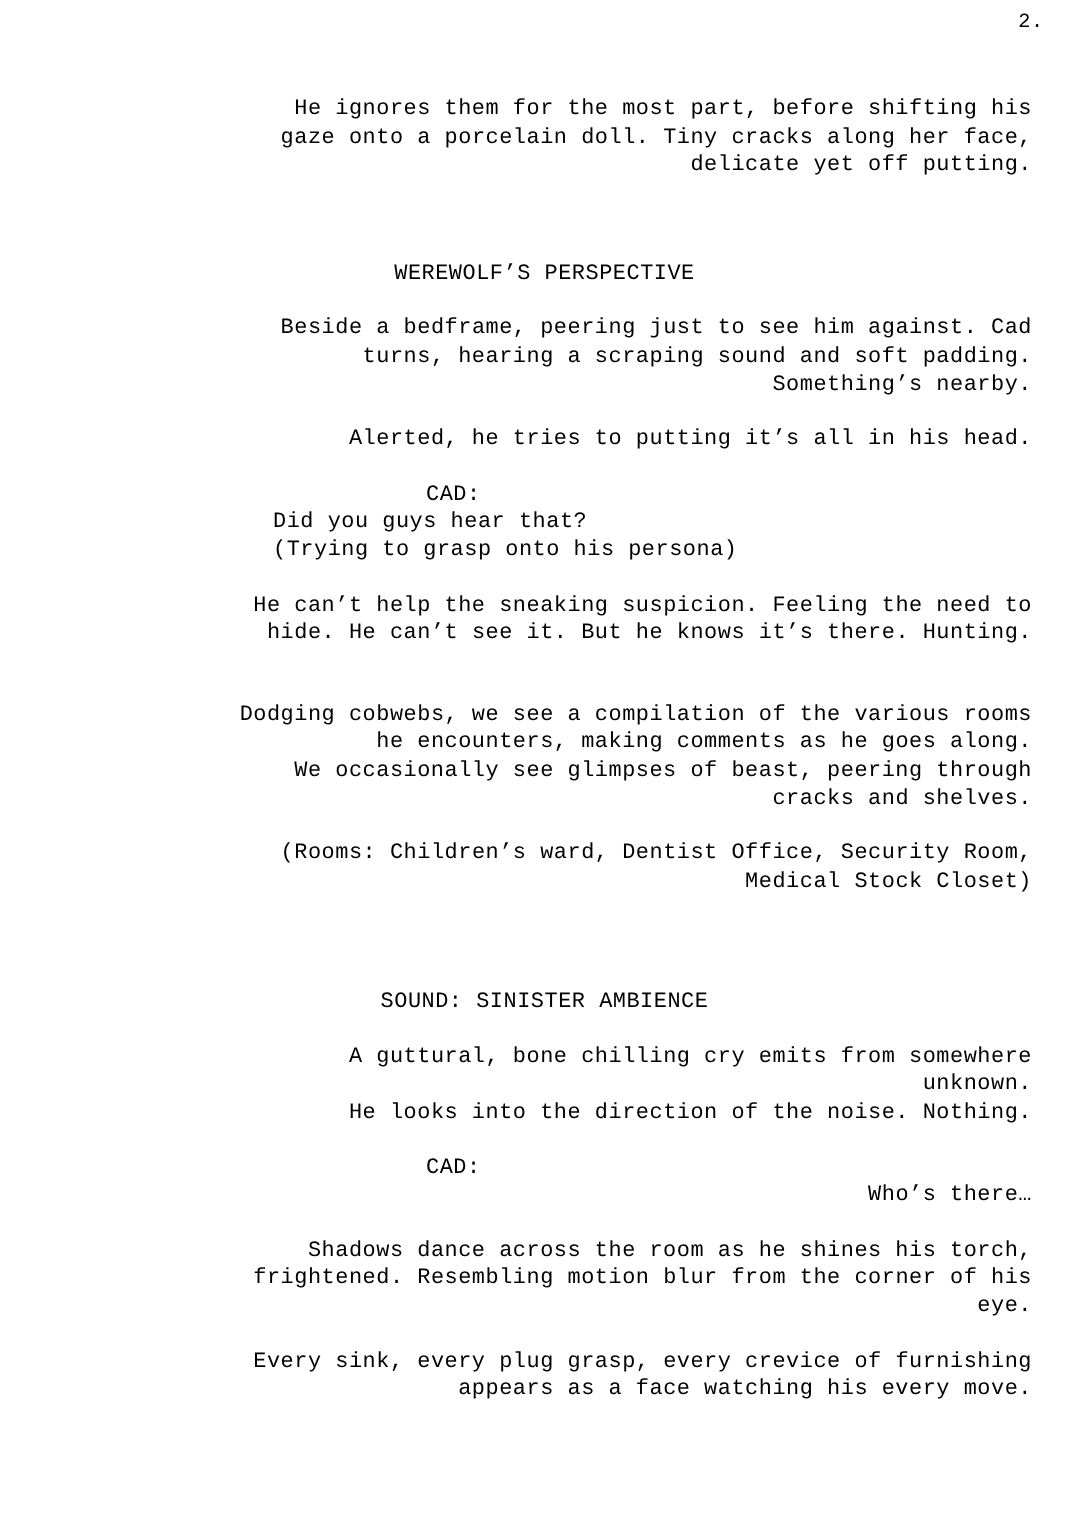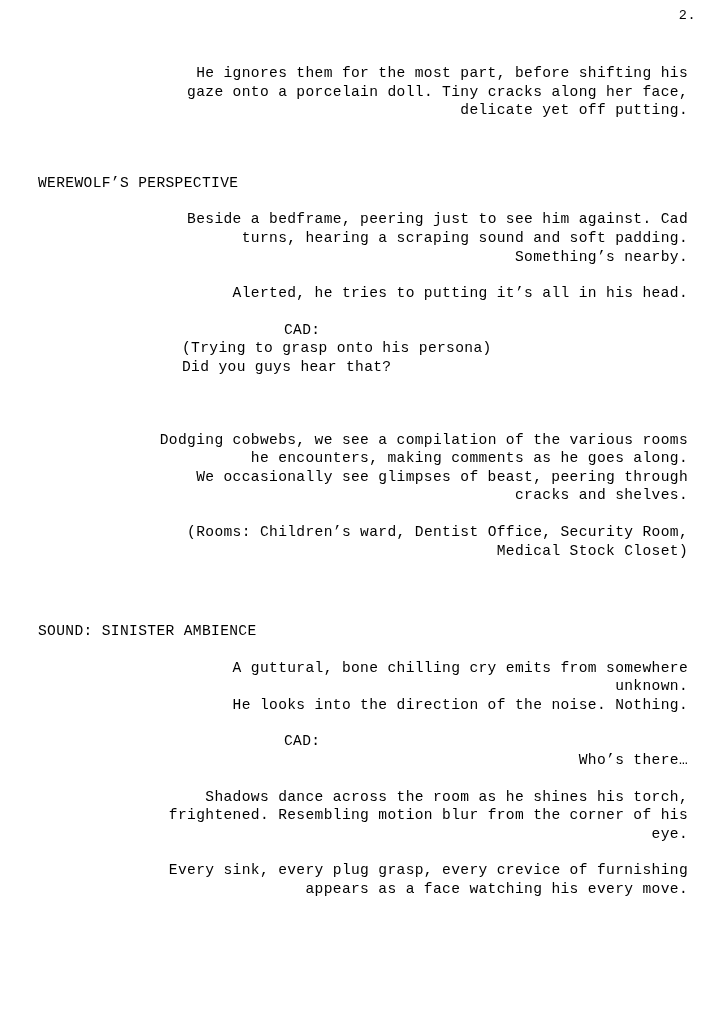--- a/index.html
+++ b/index.html
@@ -39,21 +39,21 @@
     font-size: 14.6px;
     line-height: 18.6px;
     white-space: pre-wrap;
     letter-spacing: 0.35px;
     margin: 0;
   }
   .spacer-sm { height: 18px; }
   .spacer-lg { height: 36px; }
   .spacer-xl { height: 44px; }
   .action { text-align: right; }
-  .scene-heading { text-align: left; }
+  .scene-heading { text-align: center; }
   .character {
     text-align: left;
     padding-left: 246px;
   }
   .dialogue {
     text-align: left;
     padding-left: 144px;
   }
   .paren {
     text-align: left;
@@ -89,24 +89,26 @@
 
     <div class="block action">Beside a bedframe, peering just to see him against. Cad
 turns, hearing a scraping sound and soft padding.
 Something’s nearby.</div>
     <div class="spacer-sm"></div>
 
     <div class="block action">Alerted, he tries to putting it’s all in his head.</div>
     <div class="spacer-sm"></div>
 
     <div class="block character">CAD:</div>
+    <div class="block dialogue">Did you guys hear that?</div>
     <div class="block paren">(Trying to grasp onto his persona)</div>
-    <div class="block dialogue">Did you guys hear that?</div>
     <div class="spacer-sm"></div>
 
+    <div class="block action">He can’t help the sneaking suspicion. Feeling the need to
+hide. He can’t see it. But he knows it’s there. Hunting.</div>
     <div class="spacer-lg"></div>
 
     <div class="block action">Dodging cobwebs, we see a compilation of the various rooms
 he encounters, making comments as he goes along.
 We occasionally see glimpses of beast, peering through
 cracks and shelves.</div>
     <div class="spacer-sm"></div>
 
     <div class="block action">(Rooms: Children’s ward, Dentist Office, Security Room,
 Medical Stock Closet)</div>

